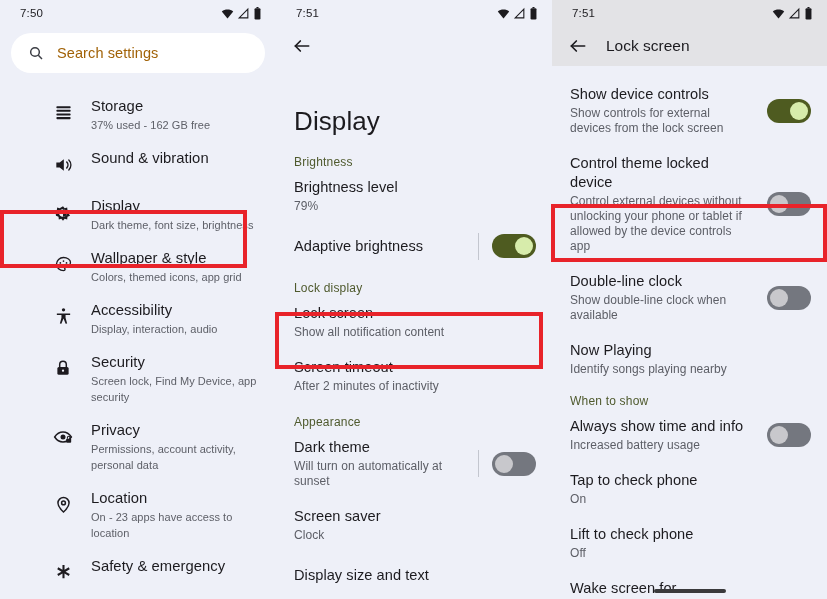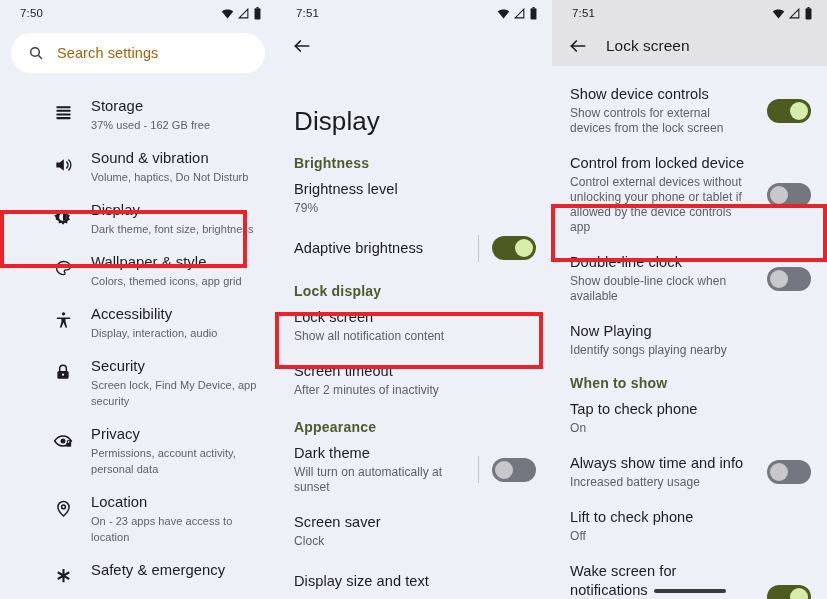--- a/index.html
+++ b/index.html
@@ -104,25 +104,25 @@
   .bigtitle {
     font-size: 26px;
     color: #1c1b1f;
     padding: 40px 0 0 18px;
     font-weight: 400;
     letter-spacing: .1px;
   }
 
   
   .sectionhdr {
-    font-size: 14px;
+    font-size: 12px;
     color: #4f5a2e;
     padding: 0 0 0 18px;
     letter-spacing: .2px;
-    font-weight: 700;
+    font-weight: 400;
   }
 
   
   .prow {
     display: flex;
     align-items: center;
     padding: 9px 16px 9px 18px;
     gap: 18px;
     min-height: 46px;
   }
@@ -234,21 +234,20 @@
       <div class="srow">
         <span class="ico">
           <svg width="20" height="20" viewBox="0 0 24 24" fill="#1d1b20">
               <path d="M4 9v6h4l5 4V5L8 9H4z"></path>
               <path d="M16.5 8.5a5 5 0 0 1 0 7" fill="none" stroke="#1d1b20" stroke-width="1.8" stroke-linecap="round"></path>
               <path d="M19 6a8.5 8.5 0 0 1 0 12" fill="none" stroke="#1d1b20" stroke-width="1.6" stroke-linecap="round"></path>
             </svg>
         </span>
         <span class="txt">
           <div class="title">Sound &amp; vibration</div>
-          <div class="sub">Volume, haptics, Do Not Disturb</div>
         </span>
       </div>
 
       <div class="srow">
         <span class="ico">
           <svg width="20" height="20" viewBox="0 0 24 24" fill="#1d1b20">
               <path d="M12 1.8 14 4.2l3-.9.4 3.1 3 1.3-1.6 2.7 1.6 2.7-3 1.3-.4 3.1-3-.9-2 2.4-2-2.4-3 .9-.4-3.1-3-1.3L3.2 10.4 1.6 7.7l3-1.3.4-3.1 3 .9L12 1.8z" transform="translate(0,2.2)"></path>
               <circle cx="12" cy="12" r="4.6" fill="#eef0f8"></circle>
               <path d="M12 7.4a4.6 4.6 0 0 1 0 9.2V7.4z" fill="#1d1b20"></path>
             </svg>
@@ -476,21 +475,21 @@
         <div class="ptitle">Show device controls</div>
         <div class="psub">Show controls for external devices from the lock screen</div>
       </span>
       <span class="toggle on">
           <span class="knob"></span>
         </span>
     </div>
 
     <div class="prow">
       <span class="ptxt">
-        <div class="ptitle">Control from locked device</div>
+        <div class="ptitle">Control theme locked device</div>
         <div class="psub">Control external devices without unlocking your phone or tablet if allowed by the device controls app</div>
       </span>
       <span class="toggle off">
           <span class="knob"></span>
         </span>
     </div>
 
     <div class="prow">
       <span class="ptxt">
         <div class="ptitle">Double-line clock</div>
@@ -506,33 +505,33 @@
         <div class="ptitle">Now Playing</div>
         <div class="psub">Identify songs playing nearby</div>
       </span>
     </div>
 
     <div style="height:8px"></div>
     <div class="sectionhdr">When to show</div>
 
     <div class="prow">
       <span class="ptxt">
+        <div class="ptitle">Always show time and info</div>
+        <div class="psub">Increased battery usage</div>
+      </span>
+      <span class="toggle off">
+          <span class="knob"></span>
+        </span>
+    </div>
+
+    <div class="prow">
+      <span class="ptxt">
         <div class="ptitle">Tap to check phone</div>
         <div class="psub">On</div>
       </span>
-    </div>
-
-    <div class="prow">
-      <span class="ptxt">
-        <div class="ptitle">Always show time and info</div>
-        <div class="psub">Increased battery usage</div>
-      </span>
-      <span class="toggle off">
-          <span class="knob"></span>
-        </span>
     </div>
 
     <div class="prow">
       <span class="ptxt">
         <div class="ptitle">Lift to check phone</div>
         <div class="psub">Off</div>
       </span>
     </div>
 
     <div class="prow">

